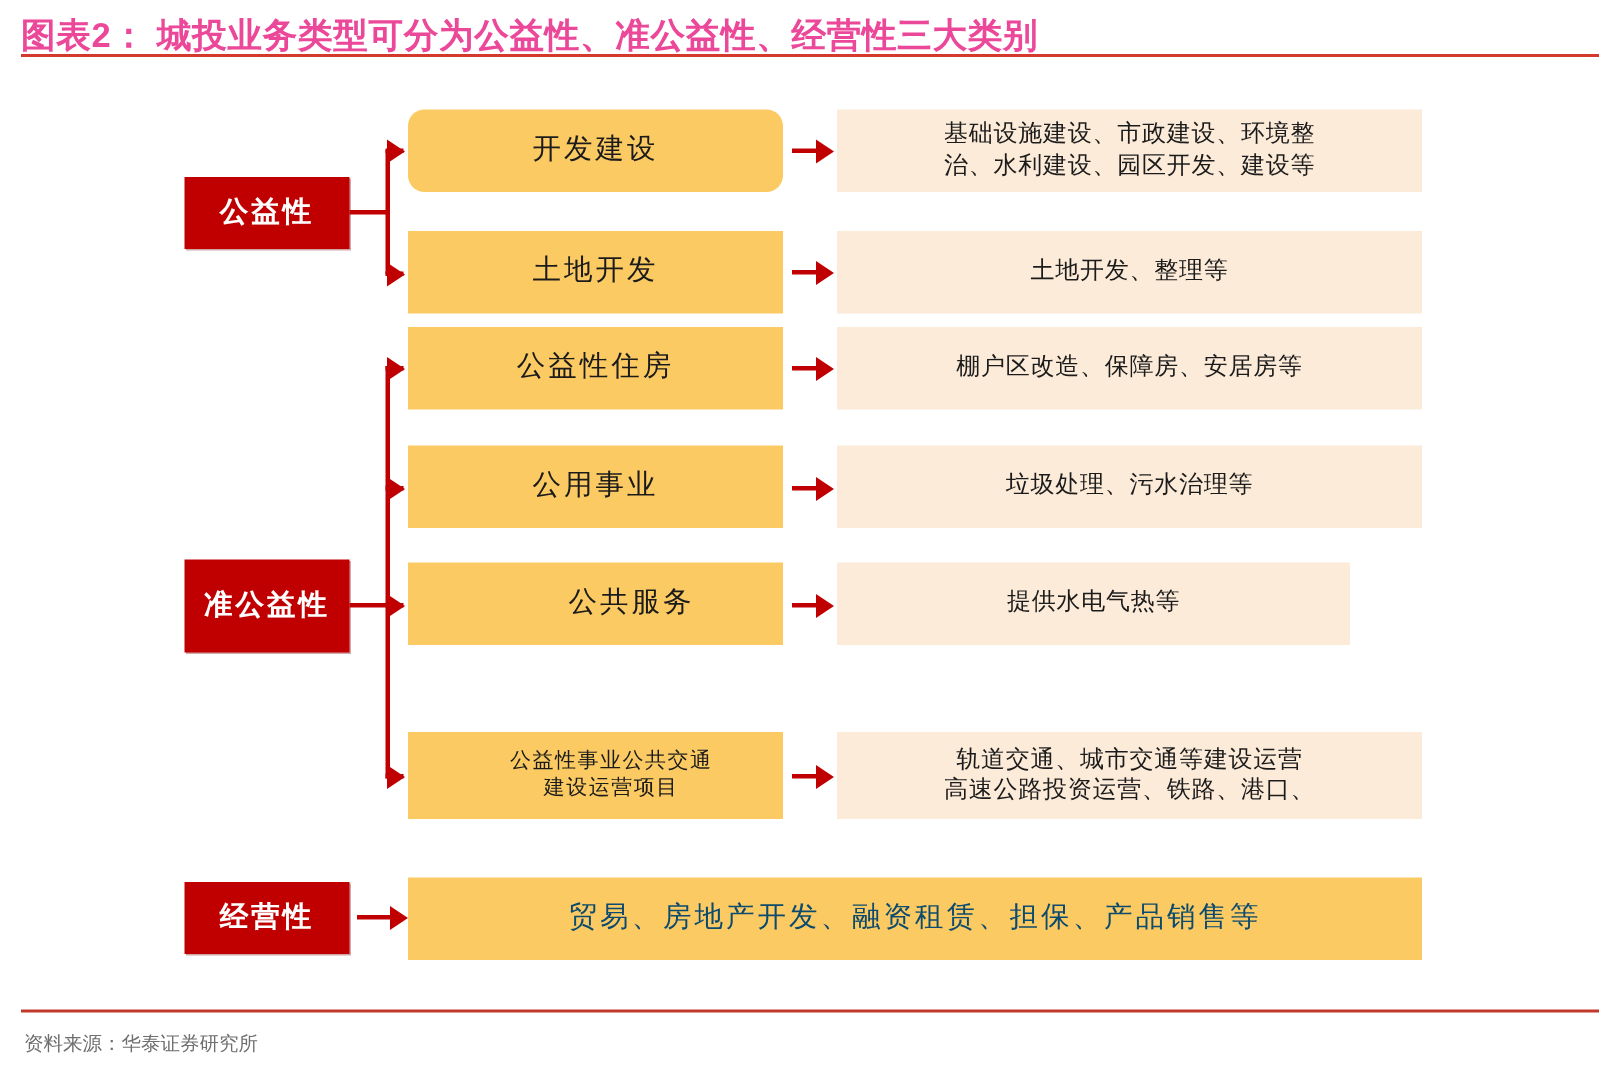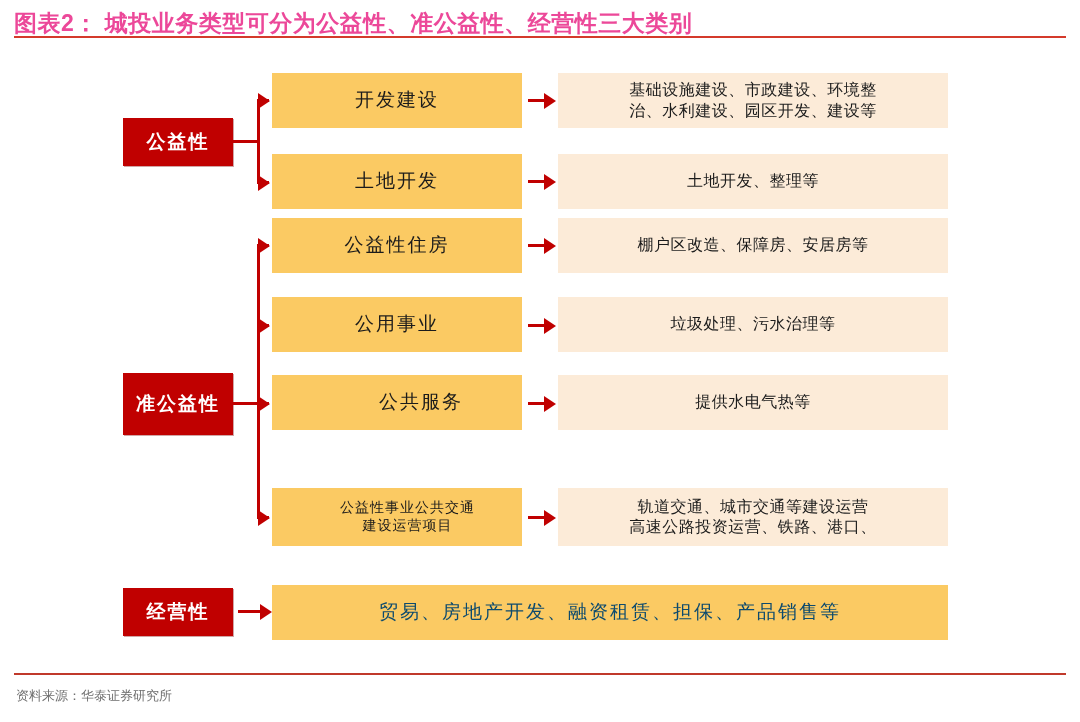--- a/index.html
+++ b/index.html
@@ -143,21 +143,21 @@
   <div class="ln" style="left:233px; top:100px; width:27px; height:3px;"></div>
   <div class="ln" style="left:257px; top:100px; width:3px; height:43px;"></div>
 
   <div class="ln" style="left:257px; top:60px; width:3px; height:43px;"></div>
   <div class="ln" style="left:257px; top:59px; width:12px; height:3px;"></div>
   <div class="arrow-head" style="left:258px; top:53px;"></div>
 
   <div class="ln" style="left:257px; top:141px; width:12px; height:3px;"></div>
   <div class="arrow-head" style="left:258px; top:135px;"></div>
 
-  <div class="box type-box" style="left:272px; top:33px; width:250px; height:55px;">
+  <div class="box type-box" style="left:272px; top:33px; width:250px; height:55px;border-radius:11px;">
     <span>开发建设</span>
   </div>
   <div class="ln" style="left:528px; top:59px; width:22px; height:3px;"></div>
   <div class="arrow-head" style="left:544px; top:53px;"></div>
   <div class="box desc-box" style="left:558px; top:33px; width:390px; height:55px; flex-direction:column;">
     <span>基础设施建设、市政建设、环境整</span>
     <span>治、水利建设、园区开发、建设等</span>
   </div>
 
   <div class="box type-box" style="left:272px; top:114px; width:250px; height:55px;">
@@ -198,21 +198,21 @@
     <span>垃圾处理、污水治理等</span>
   </div>
 
   <div class="ln" style="left:257px; top:362px; width:12px; height:3px;"></div>
   <div class="arrow-head" style="left:258px; top:356px;"></div>
   <div class="box type-box" style="left:272px; top:335px; width:250px; height:55px;padding-left:48px;">
     <span>公共服务</span>
   </div>
   <div class="ln" style="left:528px; top:362px; width:22px; height:3px;"></div>
   <div class="arrow-head" style="left:544px; top:356px;"></div>
-  <div class="box desc-box" style="left:558px; top:335px; width:390px; height:55px;">
+  <div class="box desc-box" style="left:558px; top:335px; width:342px; height:55px;">
     <span>提供水电气热等</span>
   </div>
 
   <div class="ln" style="left:257px; top:476px; width:12px; height:3px;"></div>
   <div class="arrow-head" style="left:258px; top:470px;"></div>
   <div class="box type-box small" style="left:272px; top:448px; width:250px; height:58px; flex-direction:column;">
     <span>公益性事业公共交通</span>
     <span>建设运营项目</span>
   </div>
   <div class="ln" style="left:528px; top:476px; width:22px; height:3px;"></div>

